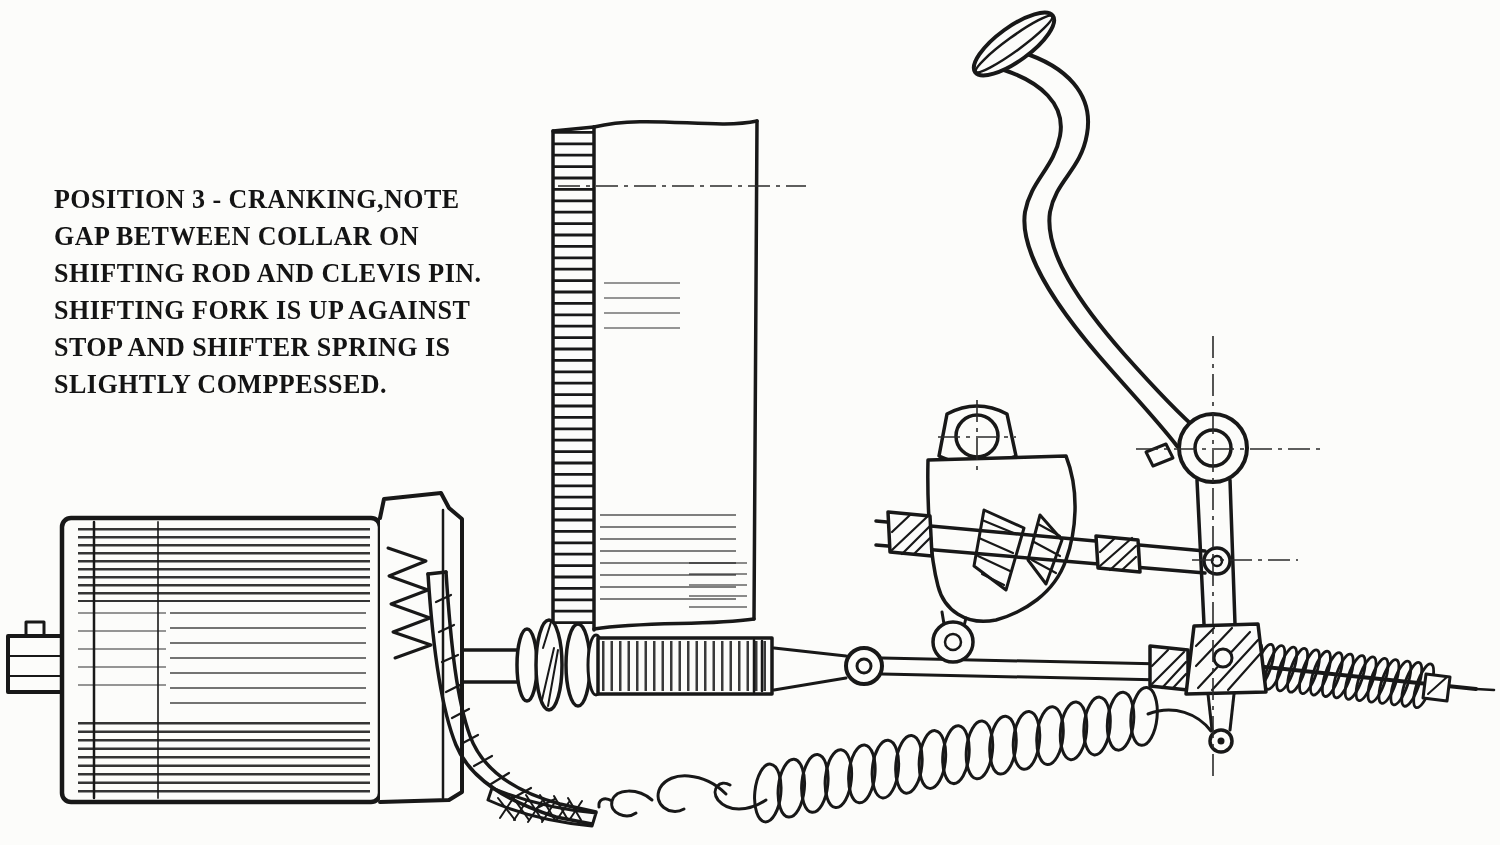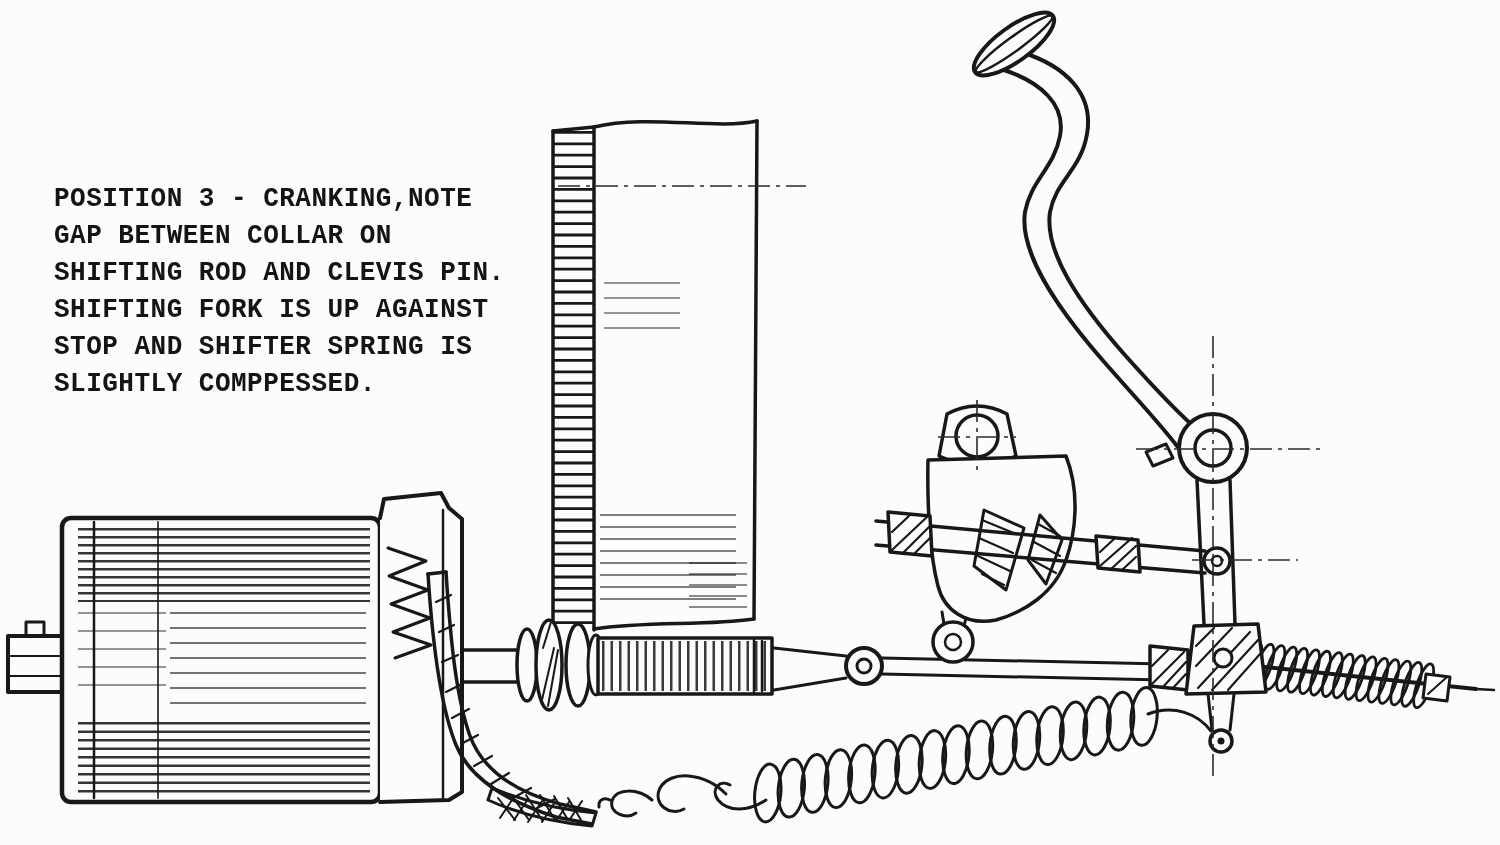--- a/index.html
+++ b/index.html
@@ -1,17 +1,17 @@
 <!DOCTYPE html>
 <html><head>
 <meta charset="utf-8">
 <style>
   html,body{margin:0;padding:0;}
   body{width:1500px;height:845px;background:#fcfcfa;overflow:hidden;}
-  .figure{position:relative;width:1500px;height:845px;background:#fcfcfa;font-family:Liberation Mono, monospace;}
+  .figure{position:relative;width:1500px;height:845px;background:#fcfcfa;font-family:Liberation Serif, serif;}
   .caption{
     position:absolute;left:54px;top:180px;z-index:3;color:#141414;
     font-weight:700;font-size:28px;line-height:37px;letter-spacing:.5px;
     transform:scaleX(.93);transform-origin:left top;white-space:nowrap;
   }
   svg{position:absolute;left:0;top:0;}
   .ink{stroke:#181818;fill:none;stroke-linecap:round;stroke-linejoin:round;}
   .sq{stroke-linecap:butt;}
   .wf{fill:#fcfcfa;}
   .cl{stroke:#2a2a2a;stroke-width:1.6;fill:none;stroke-dasharray:22 6 4 6;}

